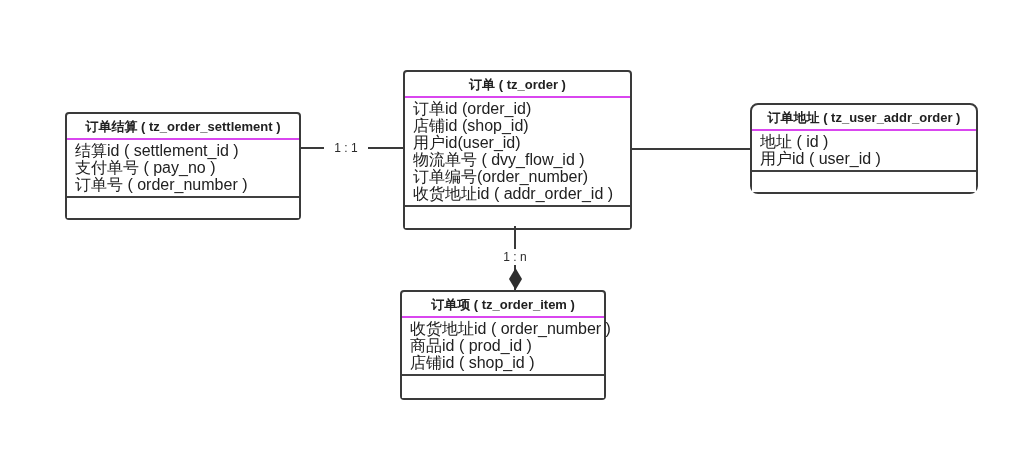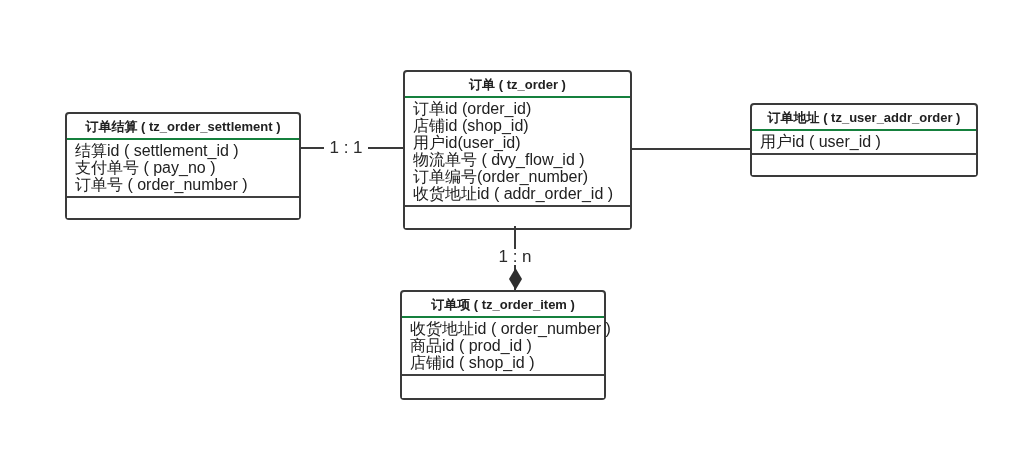--- a/index.html
+++ b/index.html
@@ -18,37 +18,37 @@
     border: 2px solid #3a3a3a;
     border-radius: 4px;
     box-sizing: border-box;
   }
   .entity .title {
     font-weight: bold;
     font-size: 13px;
     line-height: 17px;
     text-align: center;
     padding: 4px 6px 3px 6px;
-    border-bottom: 2px solid #15803d;
+    border-bottom: 2px solid #d946ef;
     white-space: nowrap;
   }
   .entity .fields {
     font-size: 16px;
     line-height: 17px;
     padding: 2px 6px 3px 8px;
     border-bottom: 2px solid #404040;
   }
   .entity .frow { white-space: nowrap; }
   .entity .empty-compartment { background: #ffffff; }
   .hline { position: absolute; height: 2px; background: #3a3a3a; }
   .vline { position: absolute; width: 2px; background: #3a3a3a; }
   .rel-label {
     position: absolute;
     background: #ffffff;
-    font-size: 17px;
+    font-size: 12px;
     line-height: 16px;
     text-align: center;
     color: #2b2b2b;
     white-space: nowrap;
   }
   .diamond {
     position: absolute;
     width: 13px;
     height: 22px;
     background: #2e2e2e;
@@ -76,23 +76,24 @@
       <div class="frow">订单id (order_id)</div>
       <div class="frow">店铺id (shop_id)</div>
       <div class="frow">用户id(user_id)</div>
       <div class="frow">物流单号 ( dvy_flow_id )</div>
       <div class="frow">订单编号(order_number)</div>
       <div class="frow">收货地址id ( addr_order_id )</div>
     </div>
     <div class="empty-compartment" style="height:21px;"></div>
   </div>
 
-  <div class="entity" style="left:750px; top:103px; width:228px;">
+  <div class="entity" style="left:750px; top:103px; width:228px;border-radius:8px;">
     <div class="title">订单地址 ( tz_user_addr_order )</div>
     <div class="fields">
+      <div class="frow">地址 ( id )</div>
       <div class="frow">用户id ( user_id )</div>
     </div>
     <div class="empty-compartment" style="height:20px;"></div>
   </div>
 
   <div class="entity" style="left:400px; top:290px; width:206px;">
     <div class="title">订单项 ( tz_order_item )</div>
     <div class="fields">
       <div class="frow">收货地址id ( order_number )</div>
       <div class="frow">商品id ( prod_id )</div>

